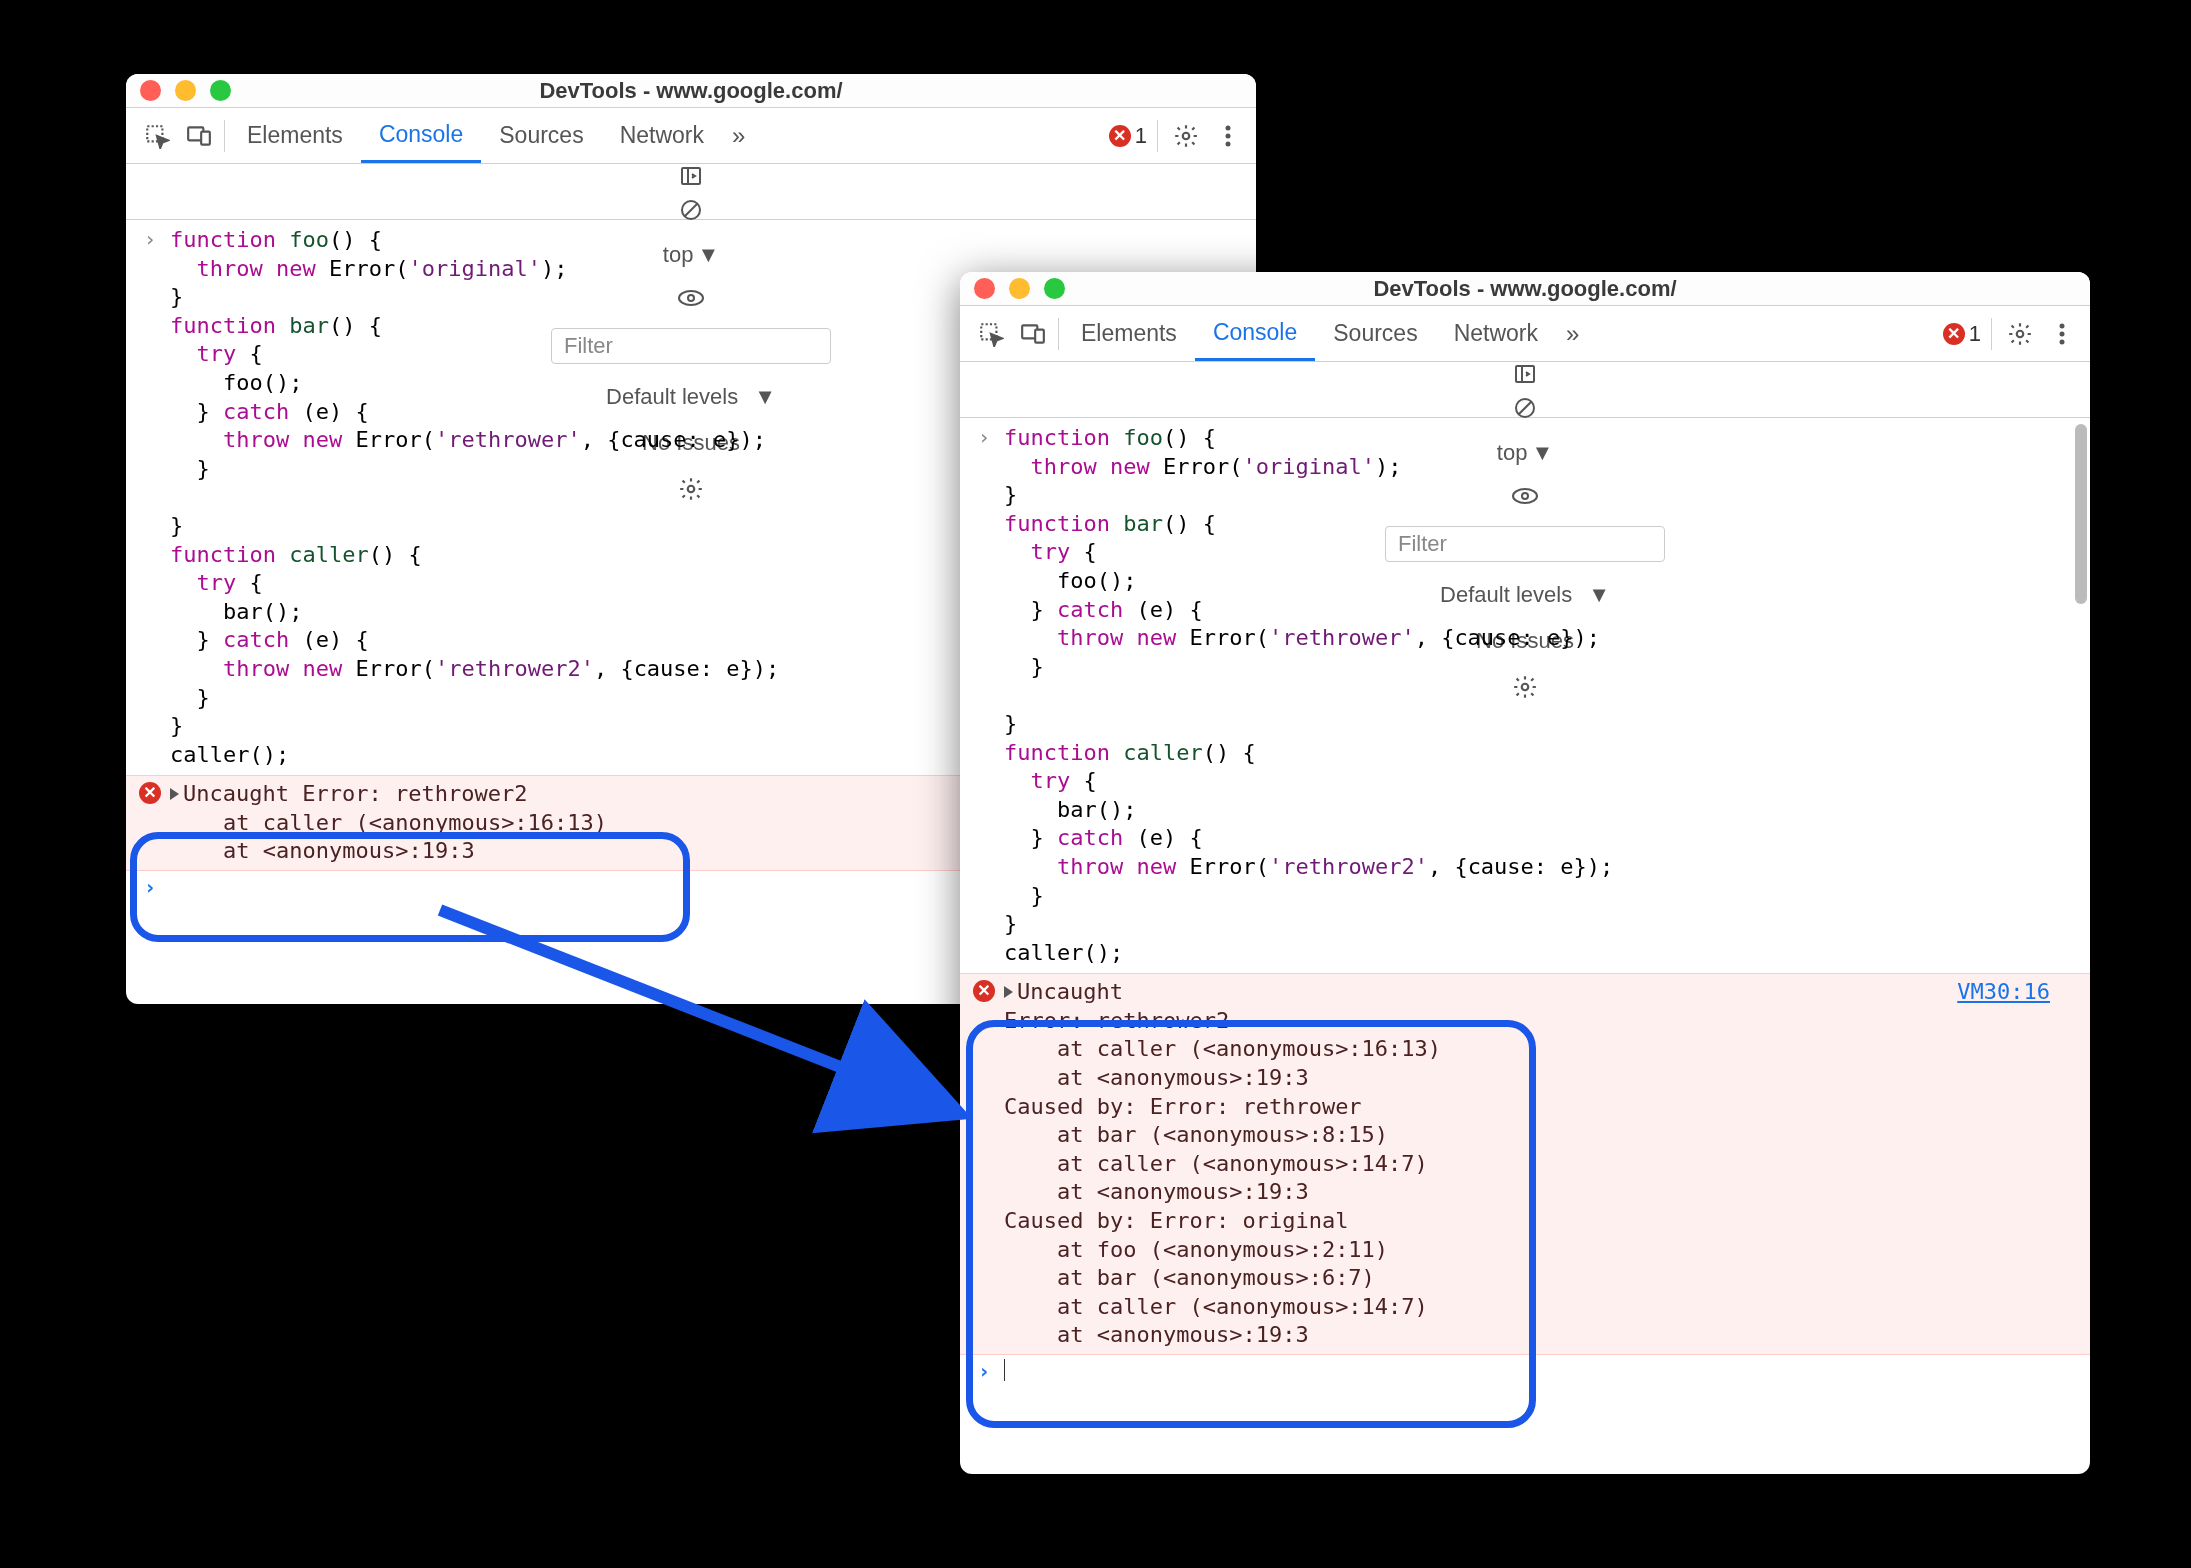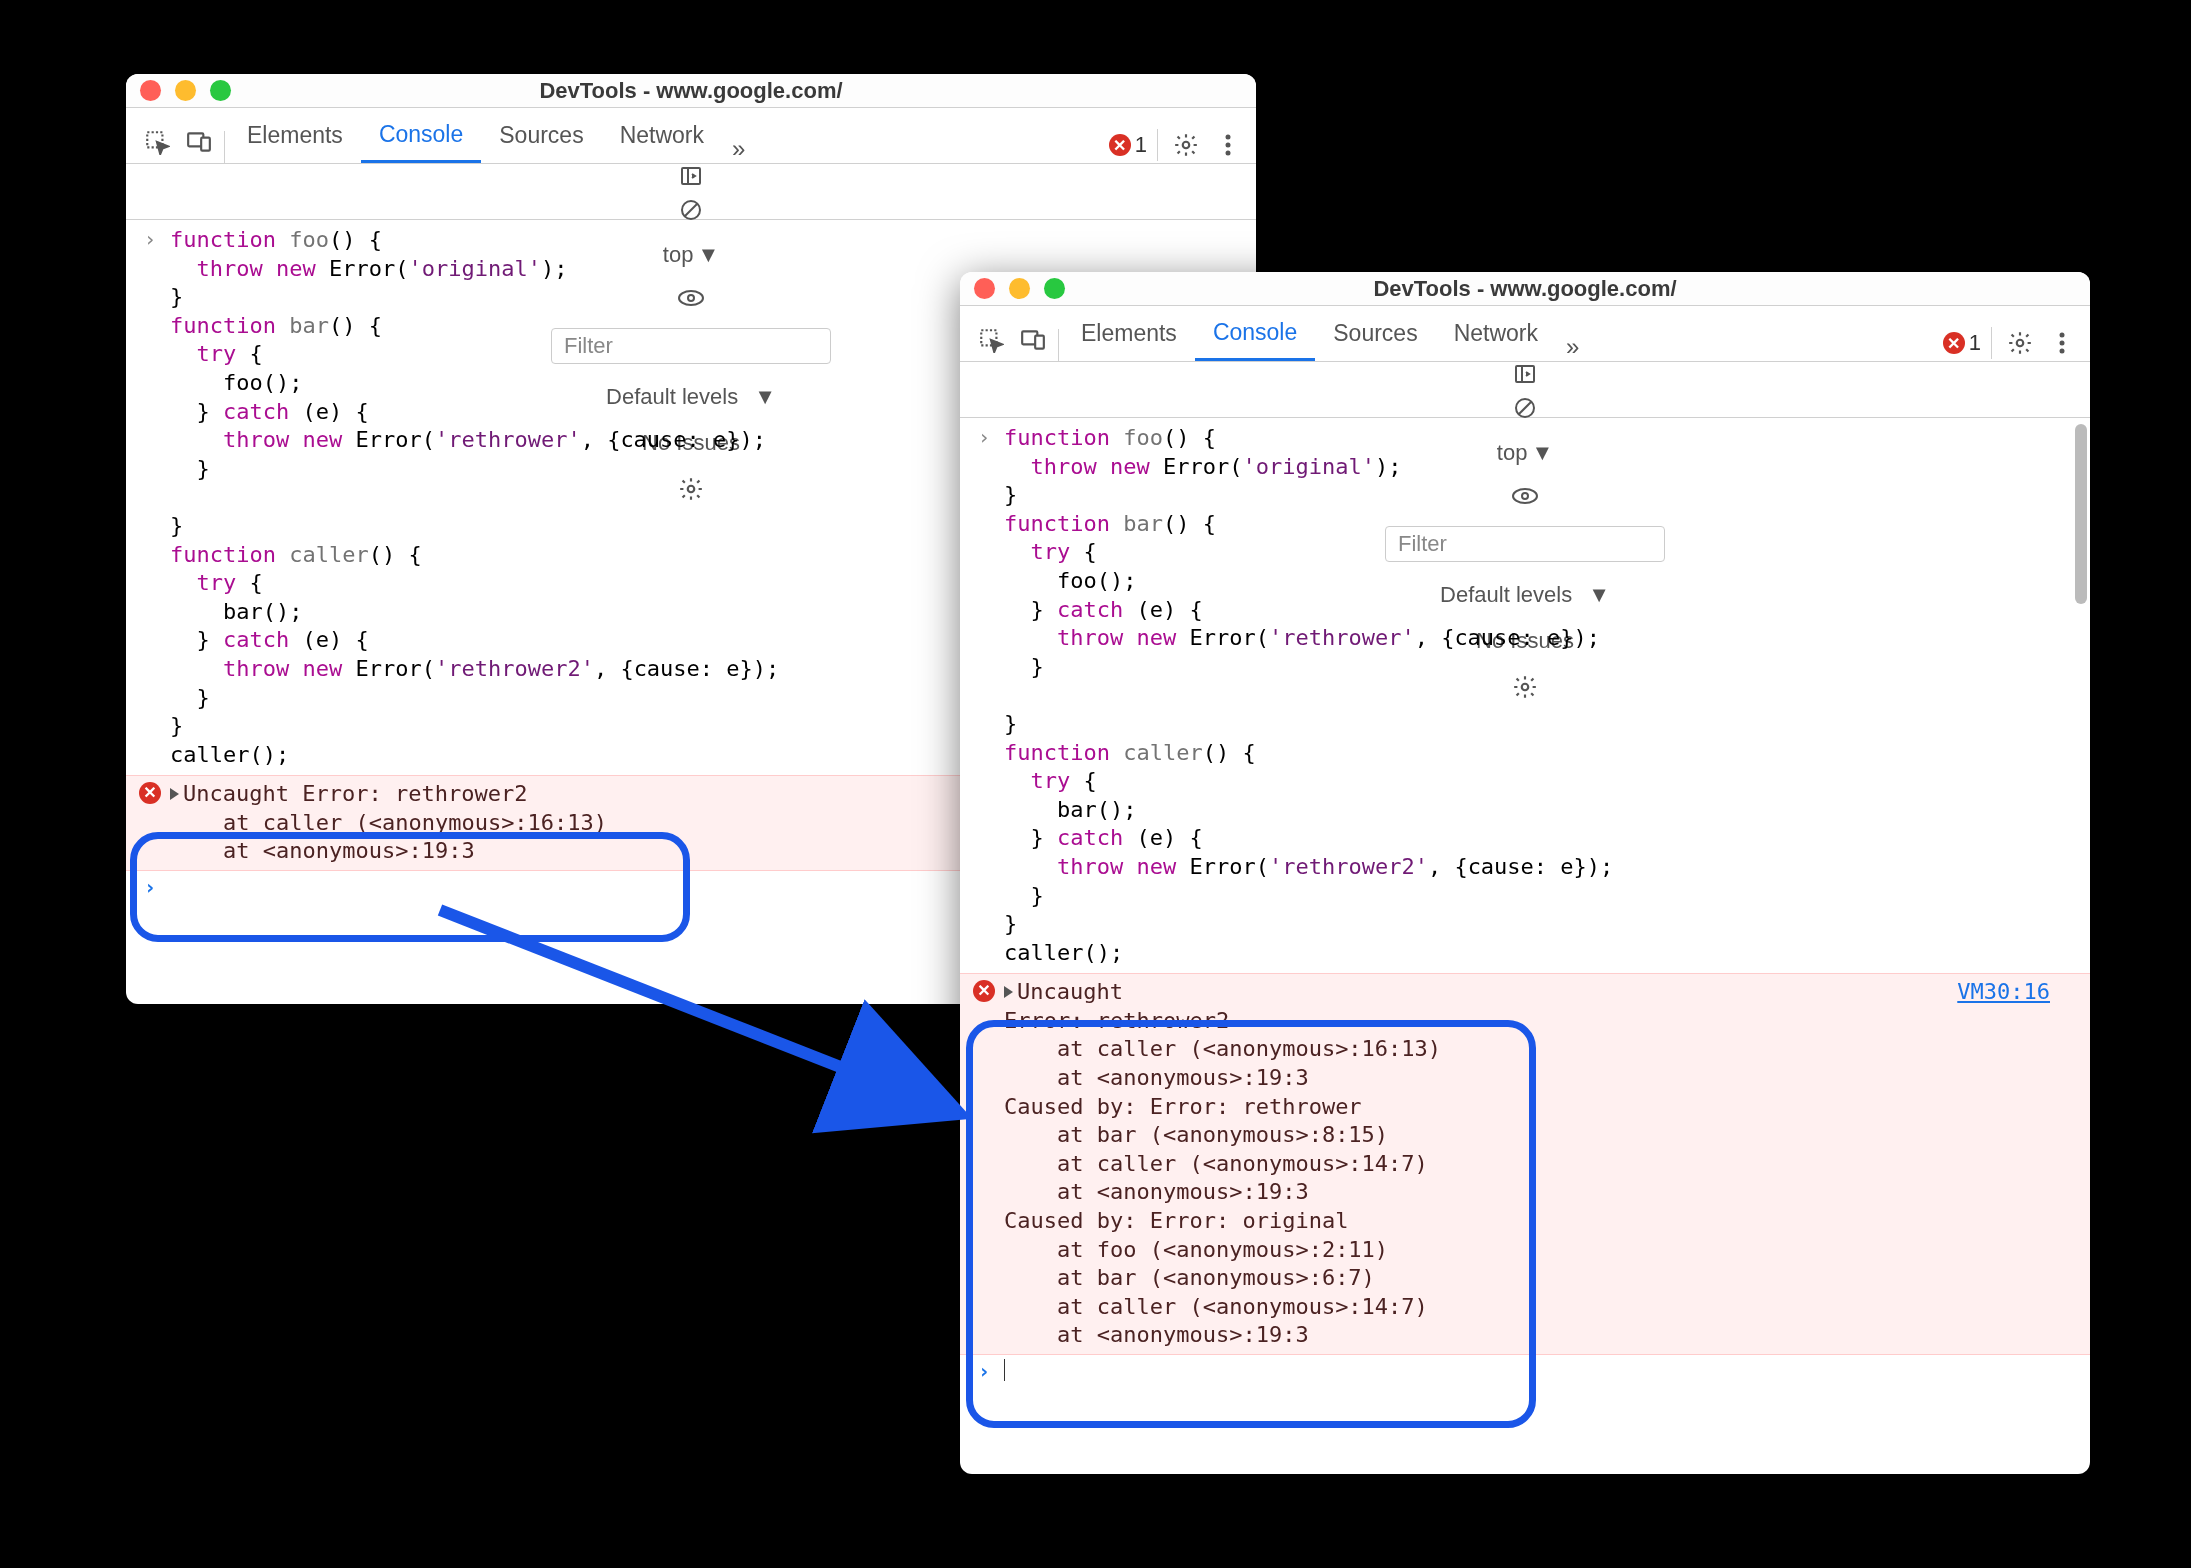--- a/index.html
+++ b/index.html
@@ -43,21 +43,21 @@
     text-align: center;
     font-size: 22px;
     font-weight: 600;
     color: #3a3a3a;
     pointer-events: none;
   }
 
   .tabbar {
     height: 56px;
     display: flex;
-    align-items: flex-end;
+    align-items: center;
     border-bottom: 1px solid #d0d0d0;
     font-size: 23px;
     color: #555;
     padding: 0 10px;
   }
   .tabbar .icon-btn { width: 42px; height: 42px; display:flex; align-items:center; justify-content:center; cursor:pointer; color:#555; }
   .tabbar .sep { width: 1px; height: 32px; background: #d0d0d0; margin: 0 4px; }
   .tabs { display: flex; align-items: stretch; height: 100%; }
   .tab { padding: 0 18px; display:flex; align-items:center; cursor:pointer; color:#555; }
   .tab.active { color: #1a73e8; border-bottom: 3px solid #1a73e8; }
@@ -93,21 +93,21 @@
   .levels { display:flex; align-items:center; gap:16px; cursor:pointer; padding:0 8px; }
   .no-issues { padding: 0 8px; }
   .filterbar .sep { width: 1px; height: 32px; background: #d0d0d0; }
 
   .console-body { flex: 1; overflow: auto; position: relative; }
   .code-row { display:flex; padding: 6px 10px 6px 4px; font-family: Menlo, Consolas, monospace; font-size: 22px; line-height: 1.3; }
   .gutter { width: 40px; flex-shrink:0; text-align:center; color:#888; font-size: 20px; }
   .code-content { white-space: pre; flex:1; }
 
   .tok-kw { color: #aa0d91; }
-  .tok-fn { color: #737373; }
+  .tok-fn { color: #14532d; }
   .tok-str { color: #701a75; }
 
   .error-row {
     display: flex;
     background: #fff0f0;
     border-top: 1px solid #fcc;
     border-bottom: 1px solid #fcc;
     padding: 4px 10px 4px 4px;
     font-family: Menlo, Consolas, monospace;
     font-size: 22px;

